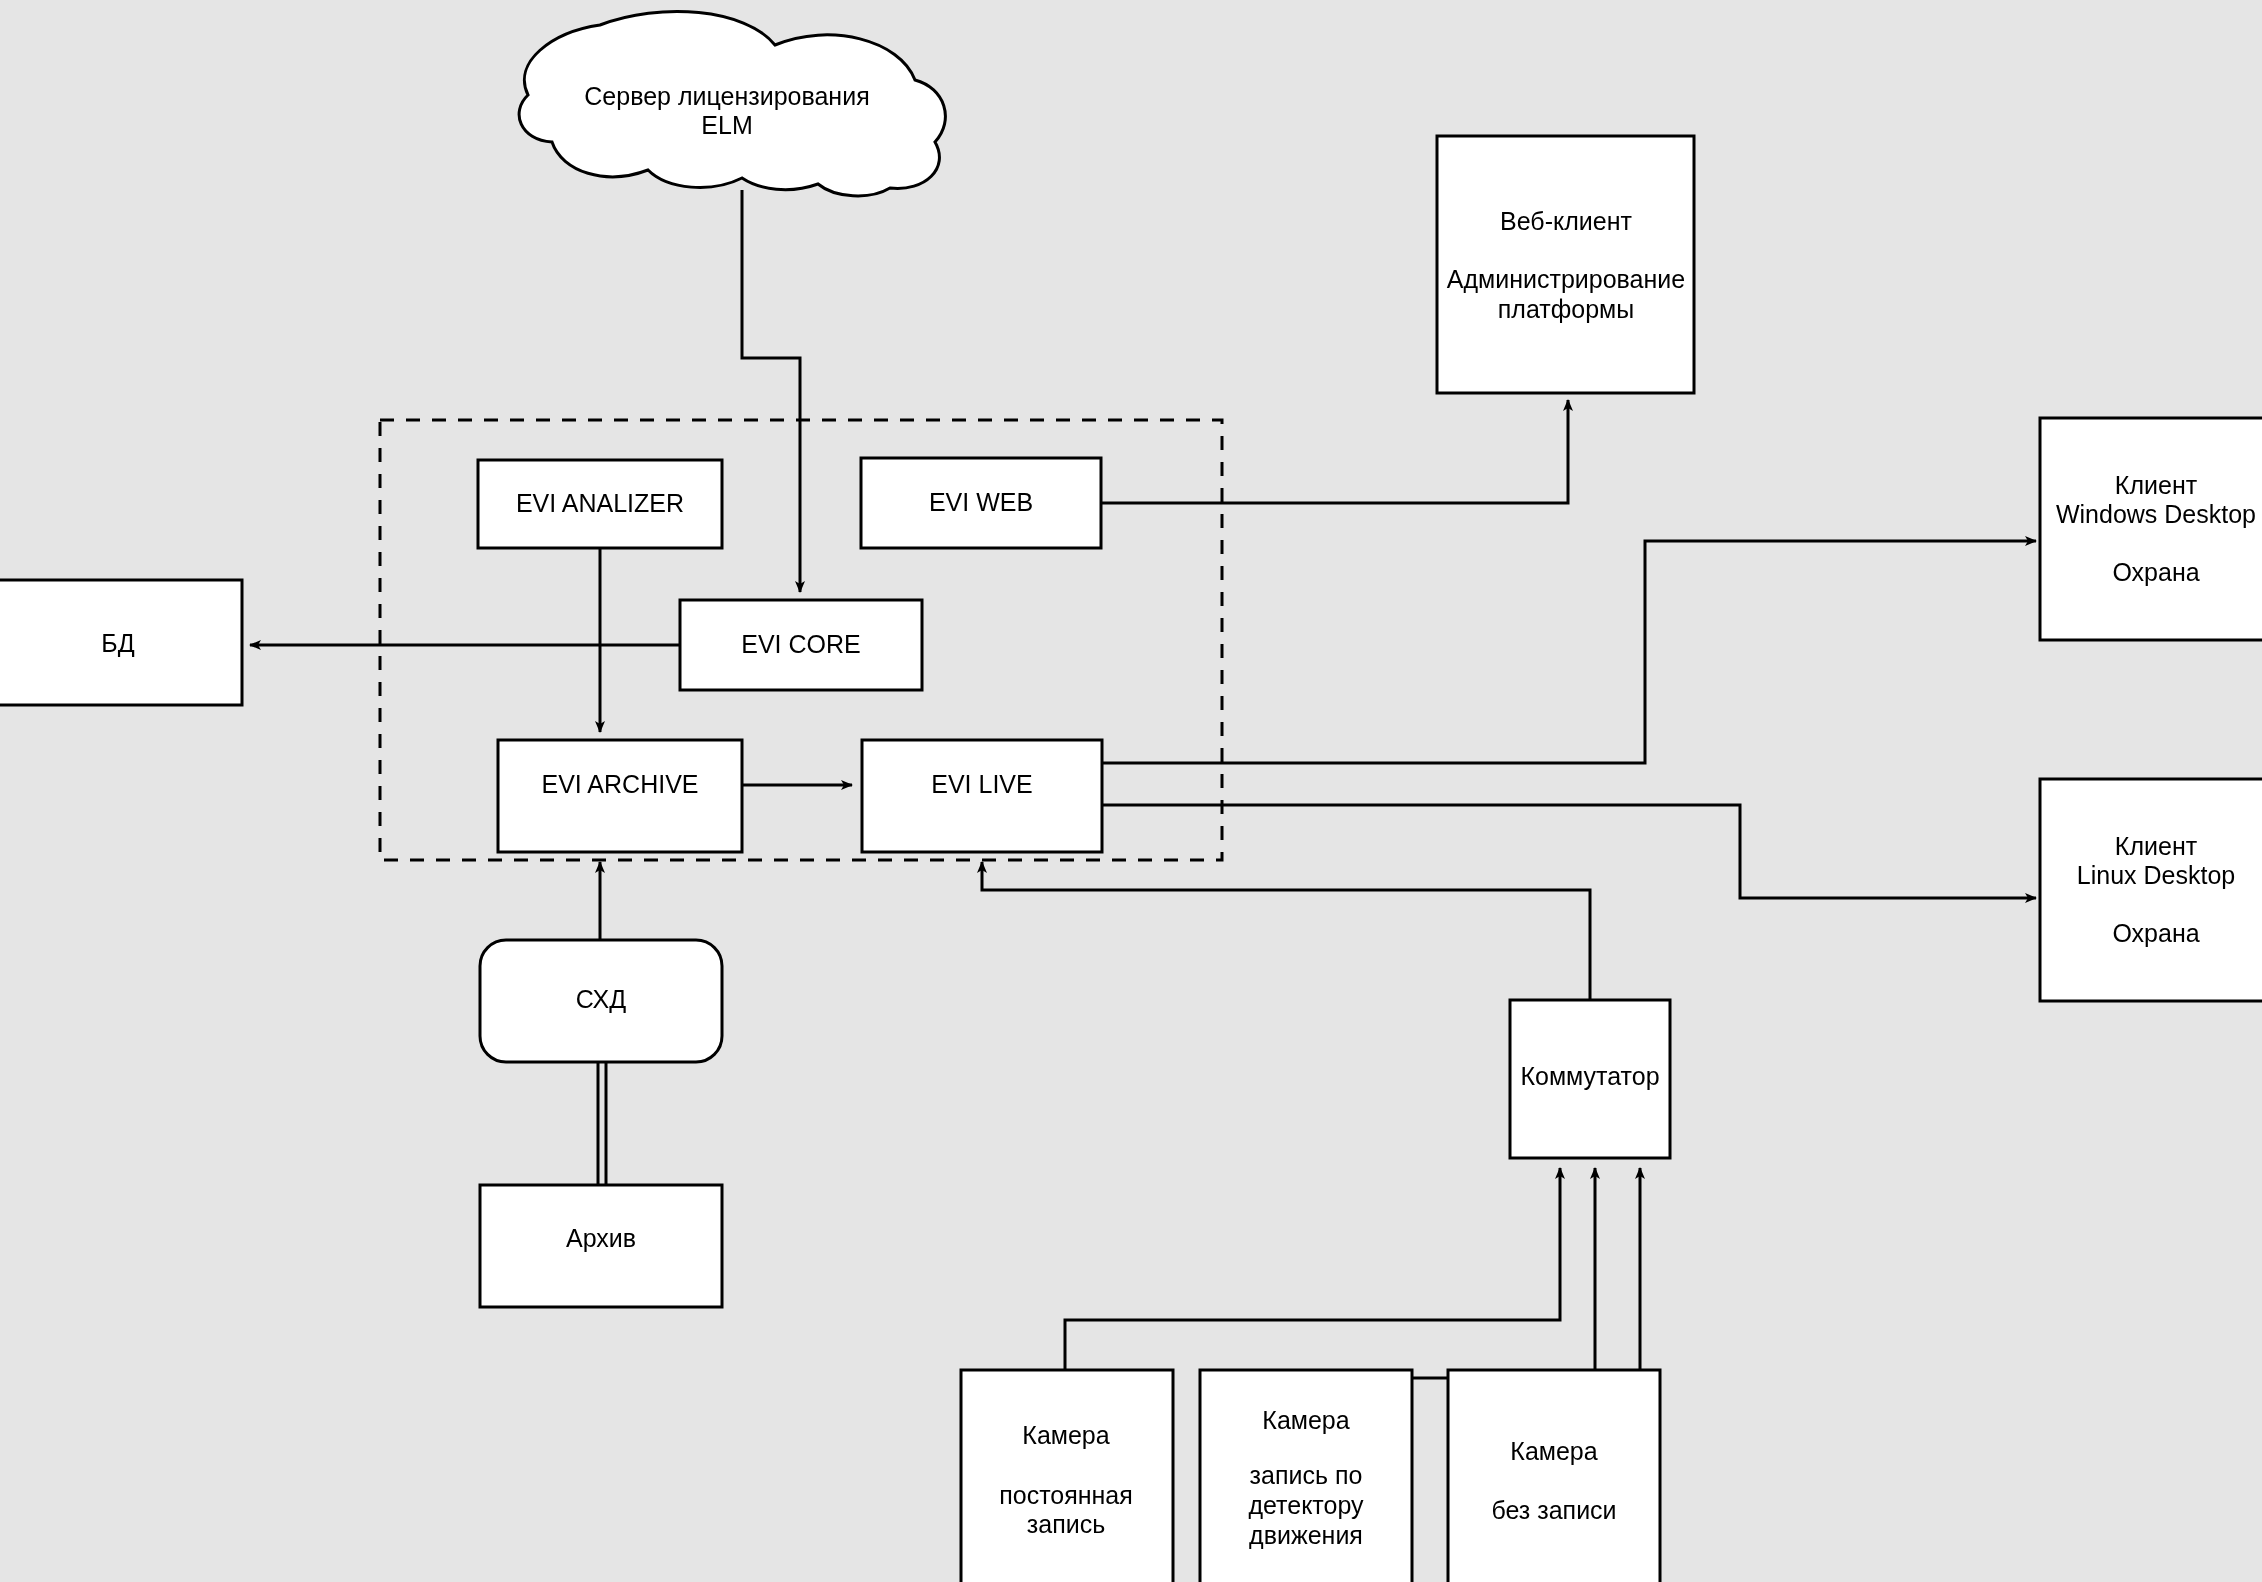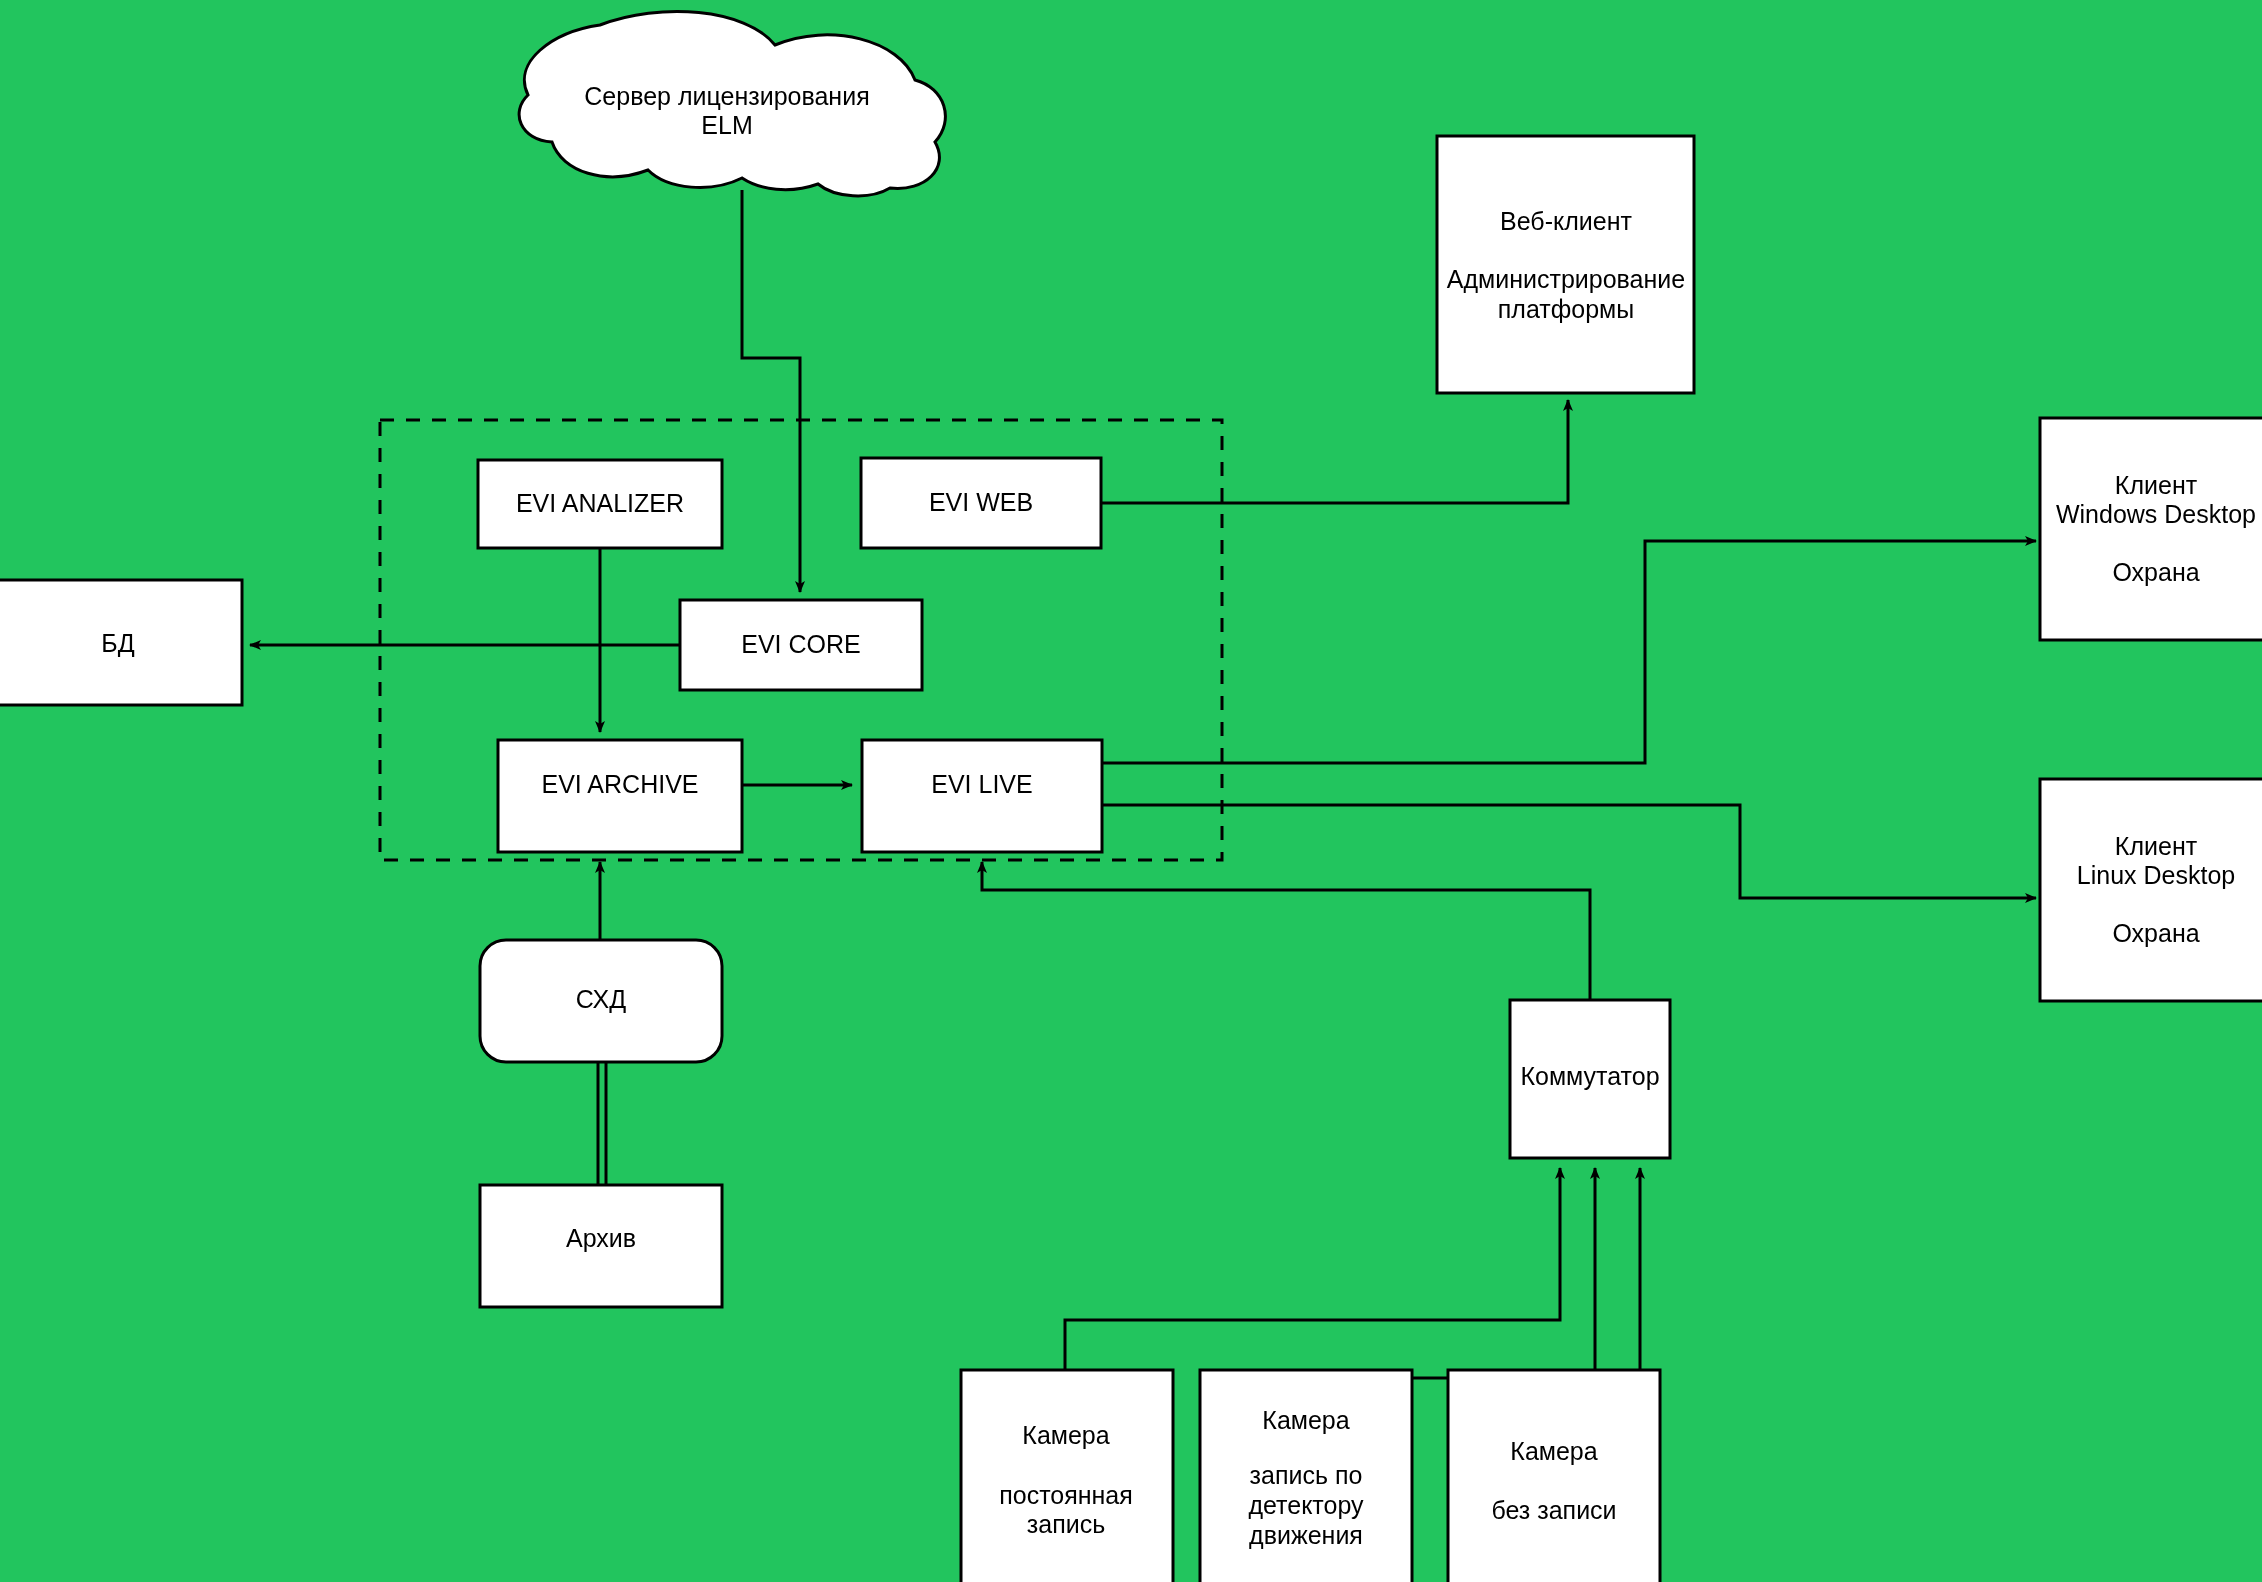--- a/index.html
+++ b/index.html
@@ -4,21 +4,21 @@
 <style>
   html, body {
     margin: 0;
     padding: 0;
     background: #ffffff;
   }
   #diagram-root {
     position: relative;
     width: 2262px;
     height: 1582px;
-    background: #22c55e;
+    background: #e5e5e5;
     font-family: "Liberation Sans", sans-serif;
   }
   svg#diagram-svg {
     display: block;
     width: 2262px;
     height: 1582px;
   }
   .shape-outline {
     fill: #ffffff;
     stroke: #000000;

